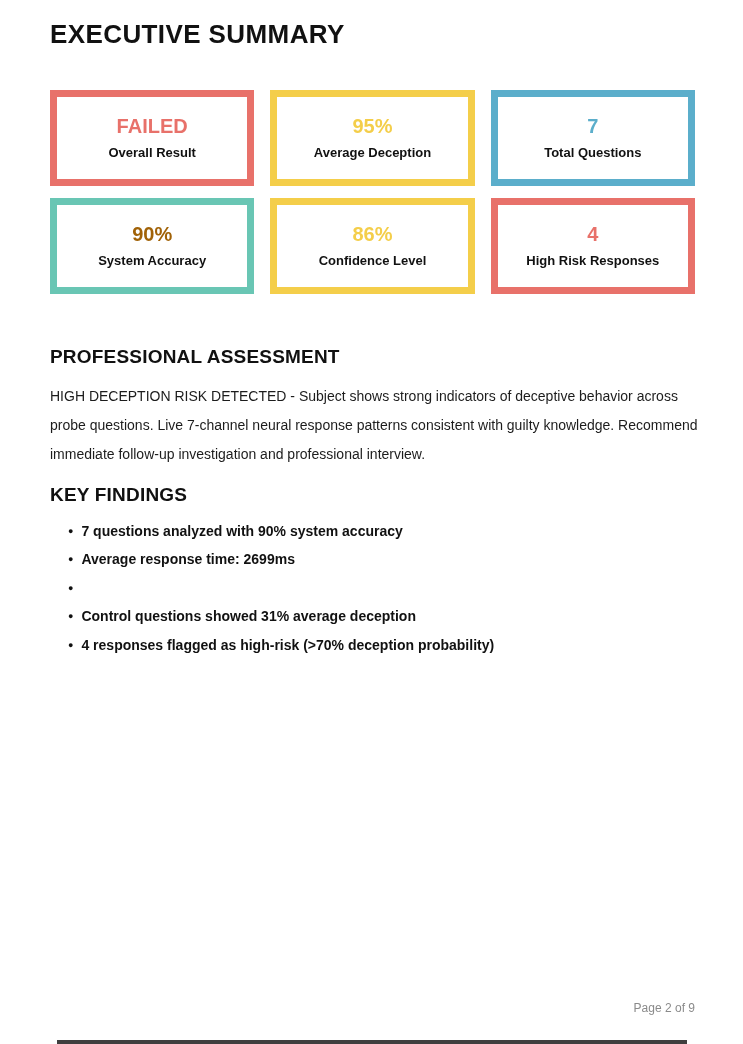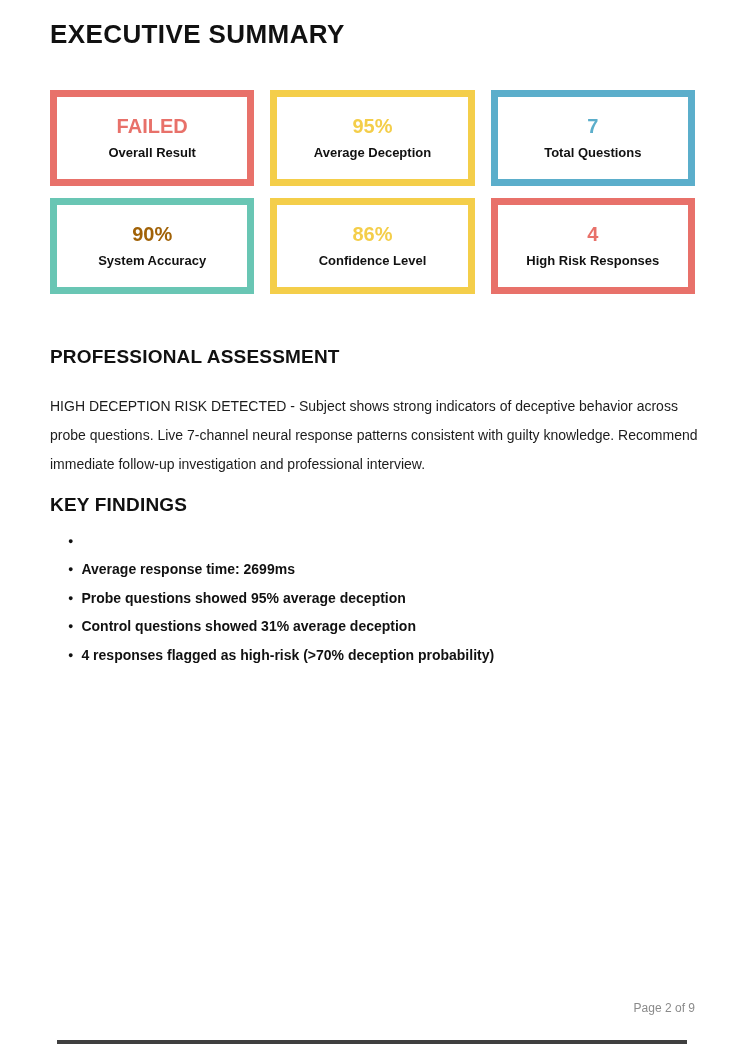--- a/index.html
+++ b/index.html
@@ -54,21 +54,21 @@
   }
   .section-heading {
     font-size: 19px;
     font-weight: bold;
     color: #111111;
     letter-spacing: 0.2px;
     line-height: 22px;
   }
   .section-assessment { margin-top: 52px; }
   .assessment-body {
-    margin-top: 24px;
+    margin-top: 14px;
     font-size: 14px;
     font-weight: normal;
     color: #1c1c1c;
   }
   .assessment-line {
     line-height: 29px;
     white-space: nowrap;
   }
   .section-findings { margin-top: 15px; }
   .findings-list {
@@ -146,28 +146,28 @@
         <div class="assessment-line">probe questions. Live 7-channel neural response patterns consistent with guilty knowledge. Recommend</div>
         <div class="assessment-line">immediate follow-up investigation and professional interview.</div>
       </div>
   </div>
 
   <div class="section-findings">
     <div class="section-heading">KEY FINDINGS</div>
     <div class="findings-list" id="findings-list">
         <div class="finding-item">
           <span class="bullet">●</span>
+          <span>7 questions analyzed with 90% system accuracy</span>
         </div>
         <div class="finding-item">
           <span class="bullet">●</span>
           <span>Average response time: 2699ms</span>
         </div>
         <div class="finding-item">
           <span class="bullet">●</span>
-          <span>Probe questions showed 95% average deception</span>
         </div>
         <div class="finding-item">
           <span class="bullet">●</span>
           <span>Control questions showed 31% average deception</span>
         </div>
         <div class="finding-item">
           <span class="bullet">●</span>
           <span>4 responses flagged as high-risk (&gt;70% deception probability)</span>
         </div>
       </div>

